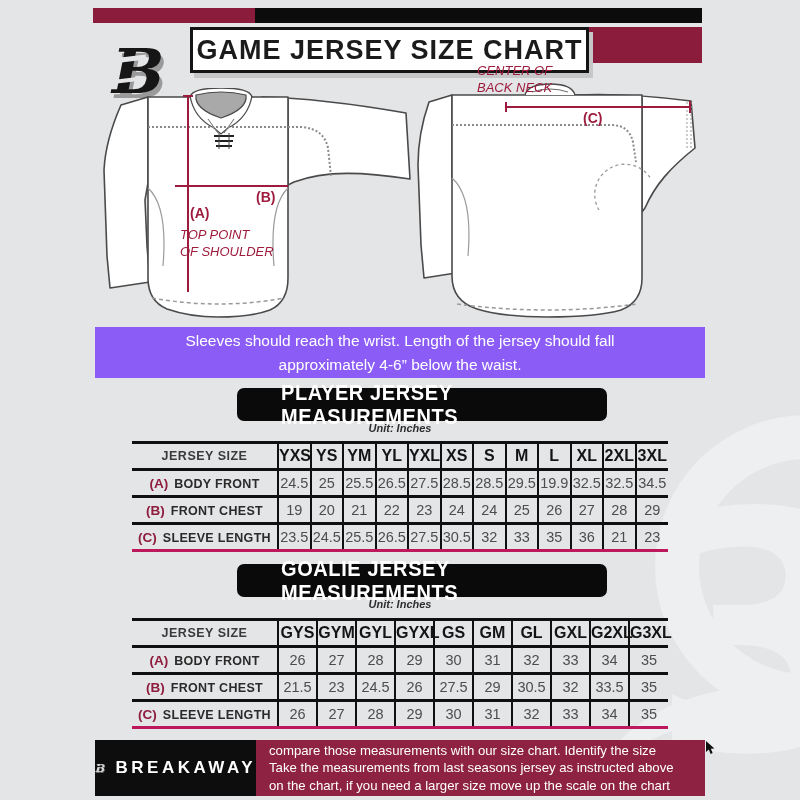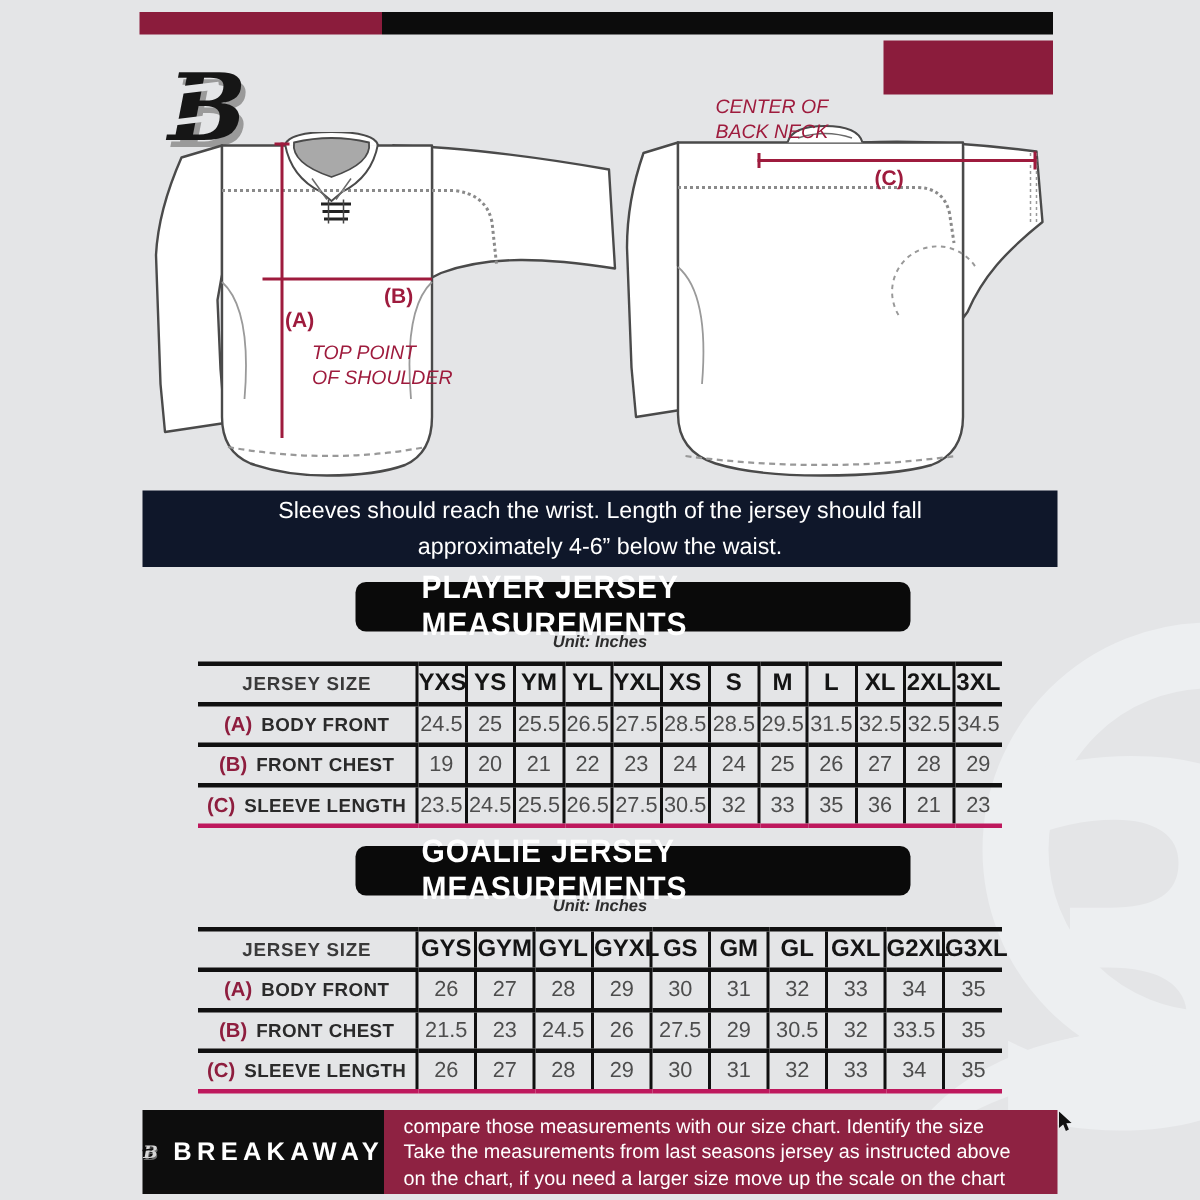--- a/index.html
+++ b/index.html
@@ -32,21 +32,21 @@
   .ann-key{font-weight:bold; font-size:14px;}
   .ann-text{font-style:italic; font-size:13px; line-height:17px; font-weight:500;}
   .a-line{left:187px; top:95px; width:2px; height:197px; background:#9e1b3d;}
   .a-line::before{content:""; position:absolute; left:-4px; top:0; width:10px; height:2px; background:#9e1b3d;}
   .b-line{left:175px; top:185px; width:113px; height:2px; background:#9e1b3d;}
   .c-line{left:505px; top:106px; width:186px; height:2px; background:#9e1b3d;}
   .c-line::before{content:""; position:absolute; left:0; top:-4px; width:2px; height:10px; background:#9e1b3d;}
   .c-line::after{content:""; position:absolute; right:0; top:-5px; width:2px; height:12px; background:#9e1b3d;}
 
   
-  .note-banner{left:95px; top:327px; width:610px; height:51px; background:#0f172a;
+  .note-banner{left:95px; top:327px; width:610px; height:51px; background:#8b5cf6;
     display:flex; flex-direction:column; align-items:center; justify-content:center;
     color:#ffffff; font-size:15.5px; line-height:24px;}
 
   
   .pill{left:237px; width:326px; height:33px; background:#0a0a0a; border-radius:7px;
     display:flex; align-items:center; justify-content:center;padding-left:44px;}
   .pill span{color:#ffffff; font-weight:bold; font-size:20px; letter-spacing:0.6px;
     display:inline-block; transform:scaleY(1.08);}
   .pill.player{top:388px;}
   .pill.goalie{top:564px;}
@@ -83,20 +83,23 @@
 <body>
 
 <div id="page">
 
   <div class="abs wm-ring"></div>
   <div class="abs wm-three">3</div>
   <div class="abs wm-band"></div>
 
   <div class="abs top-bar"></div>
   <div class="abs maroon-block"></div>
+  <div class="abs title-box">
+    <span>GAME JERSEY SIZE CHART</span>
+  </div>
   <svg class="abs logo-main" width="70" height="84" viewBox="0 0 70 84">
     <text x="8" y="66" font-family="'DejaVu Serif',serif" font-size="62" font-weight="bold" font-style="italic" fill="#9a9a9a" transform="translate(3,5)">B</text>
     <text x="8" y="66" font-family="'DejaVu Serif',serif" font-size="62" font-weight="bold" font-style="italic" fill="#161616">B</text>
     <rect x="0" y="30" width="42" height="5" fill="#e4e5e7" transform="rotate(-7 21 32)"></rect>
     <rect x="2" y="52" width="30" height="4" fill="#e4e5e7" transform="rotate(-7 17 54)"></rect>
   </svg>
 
   <svg class="abs" style="left:88px;top:88px;" width="330" height="240" viewBox="0 0 330 240">
     <g stroke="#4a4a4a" stroke-width="1.6" fill="#ffffff" stroke-linejoin="round">
       <path d="M174,9 C220,10 272,17 318,25 L322,91 C276,84 238,82 206,94 L200,97 L200,12 Z"></path>
@@ -129,21 +132,21 @@
     <path d="M272,22 V68 M276,22 V69" stroke="#999999" stroke-width="1" stroke-dasharray="2,2"></path>
     <path d="M42,224 Q132,236 222,224" fill="none" stroke="#999999" stroke-width="1.5" stroke-dasharray="4,3"></path>
     <path d="M37,98 Q58,116 53,176" fill="none" stroke="#9a9a9a" stroke-width="1.2"></path>
   </svg>
 
   <div class="abs a-line"></div>
   <div class="abs b-line"></div>
   <div class="abs c-line"></div>
 
   <div class="abs ann ann-key" style="left:190px;top:205px;">(A)</div>
-  <div class="abs ann ann-text" style="left:208px;top:226px;">
+  <div class="abs ann ann-text" style="left:180px;top:226px;">
     <div>TOP POINT</div>
     <div>OF SHOULDER</div>
   </div>
   <div class="abs ann ann-key" style="left:256px;top:189px;">(B)</div>
   <div class="abs ann ann-key" style="left:583px;top:110px;">(C)</div>
   <div class="abs ann ann-text" style="left:477px;top:62px;">
     <div>CENTER OF</div>
     <div>BACK NECK</div>
   </div>
 
@@ -177,21 +180,21 @@
           <tr>
             <td class="lbl-cell"><span class="pfx">(A)</span><span class="rlbl">BODY FRONT</span></td>
             <td class="val-cell">24.5</td>
             <td class="val-cell">25</td>
             <td class="val-cell">25.5</td>
             <td class="val-cell">26.5</td>
             <td class="val-cell">27.5</td>
             <td class="val-cell">28.5</td>
             <td class="val-cell">28.5</td>
             <td class="val-cell">29.5</td>
-            <td class="val-cell">31.5</td>
+            <td class="val-cell">19.9</td>
             <td class="val-cell">32.5</td>
             <td class="val-cell">32.5</td>
             <td class="val-cell">34.5</td>
           </tr>
           <tr>
             <td class="lbl-cell"><span class="pfx">(B)</span><span class="rlbl">FRONT CHEST</span></td>
             <td class="val-cell">19</td>
             <td class="val-cell">20</td>
             <td class="val-cell">21</td>
             <td class="val-cell">22</td>

